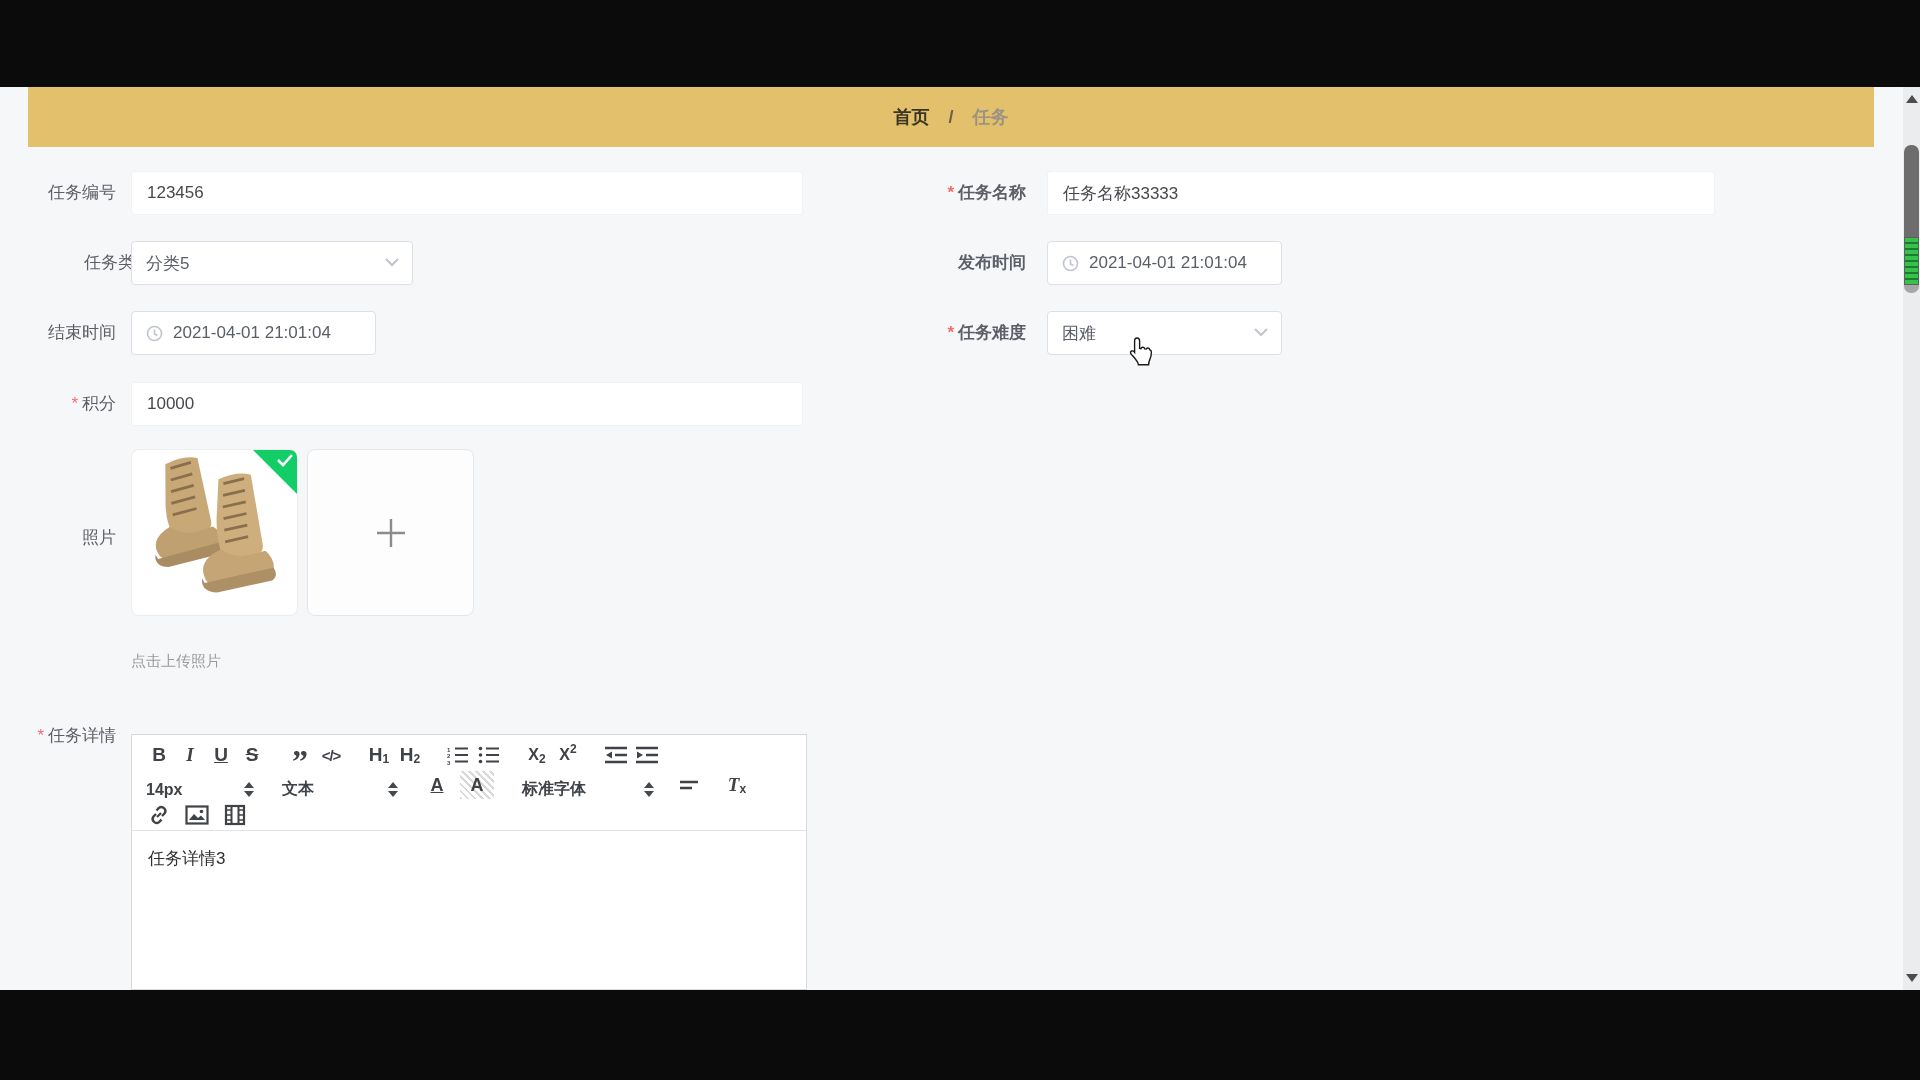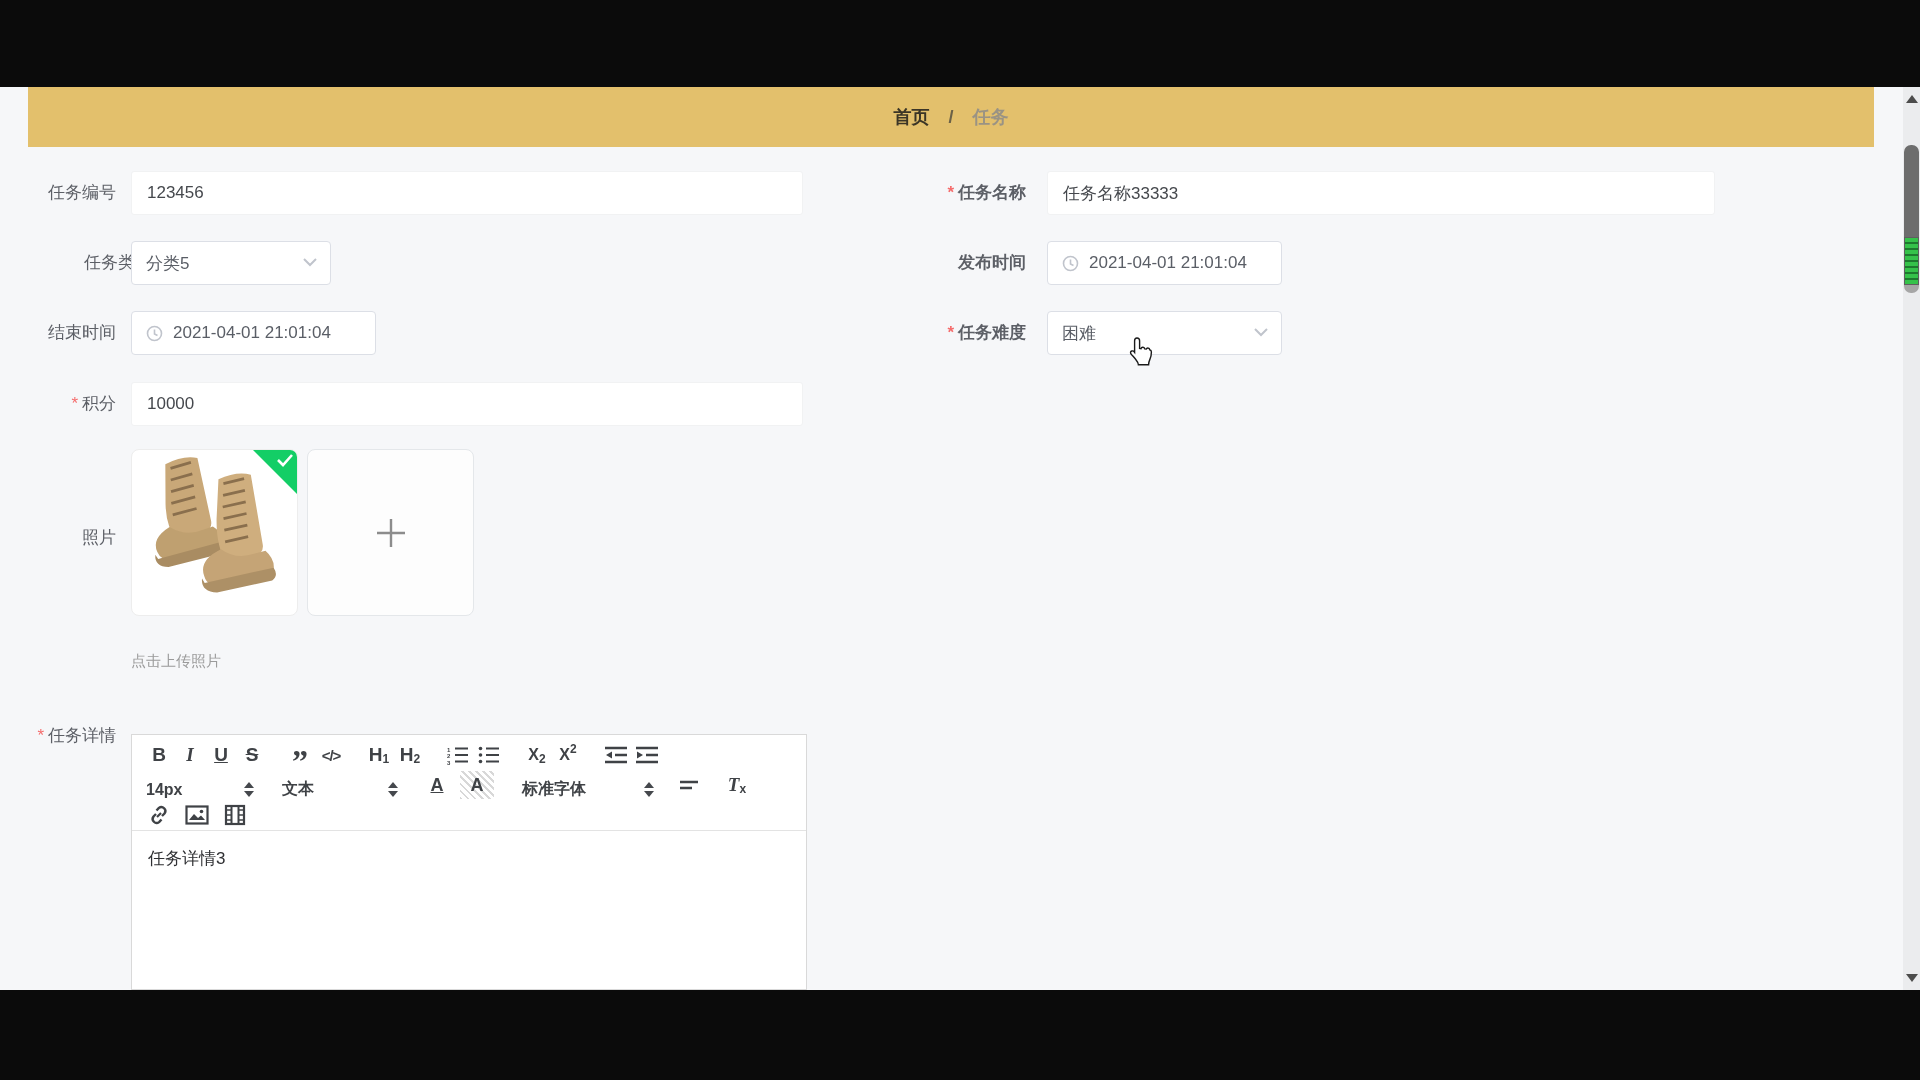--- a/index.html
+++ b/index.html
@@ -107,21 +107,21 @@
   </div>
   <input class="input-plain" style="left: 131px; top: 171px; width: 672px;" readonly="" value="123456">
   <div class="flabel rcol" style="top:171px;">
     <span class="star">*</span><span>任务名称</span>
   </div>
   <input class="input-plain" style="left: 1047px; top: 171px; width: 668px;" readonly="" value="任务名称33333">
 
   <div class="flabel lcol" style="top:241px;padding-left:36px;">
     <span>任务类型</span>
   </div>
-  <div class="fbox" style="left:131px;top:241px;width:200px;">
+  <div class="fbox" style="left:131px;top:241px;width:282px;">
     <span>分类5</span>
     <svg class="chev" width="16" height="10" viewBox="0 0 16 10">
       <polyline points="2,2 8,8 14,2" fill="none" stroke="#c0c4cc" stroke-width="2"></polyline>
       </svg>
   </div>
   <div class="flabel rcol" style="top:241px;">
     <span>发布时间</span>
   </div>
   <div class="fbox" style="left:1047px;top:241px;width:235px;">
     <span class="clocki">

